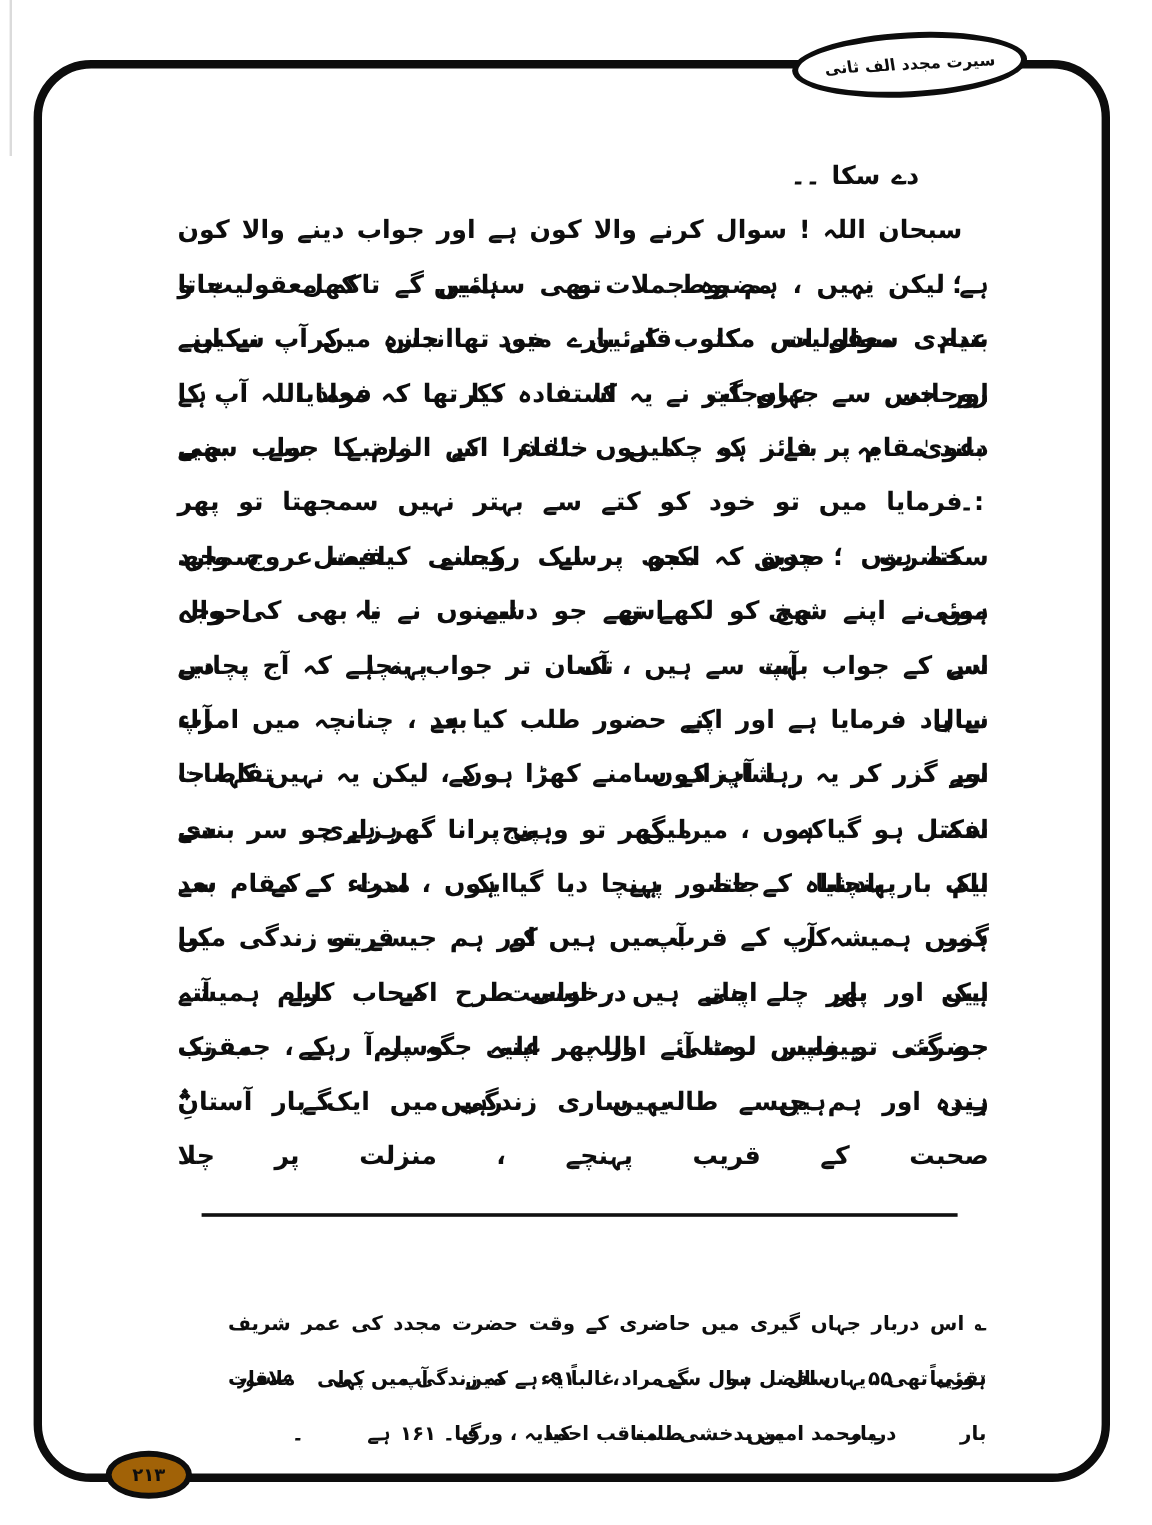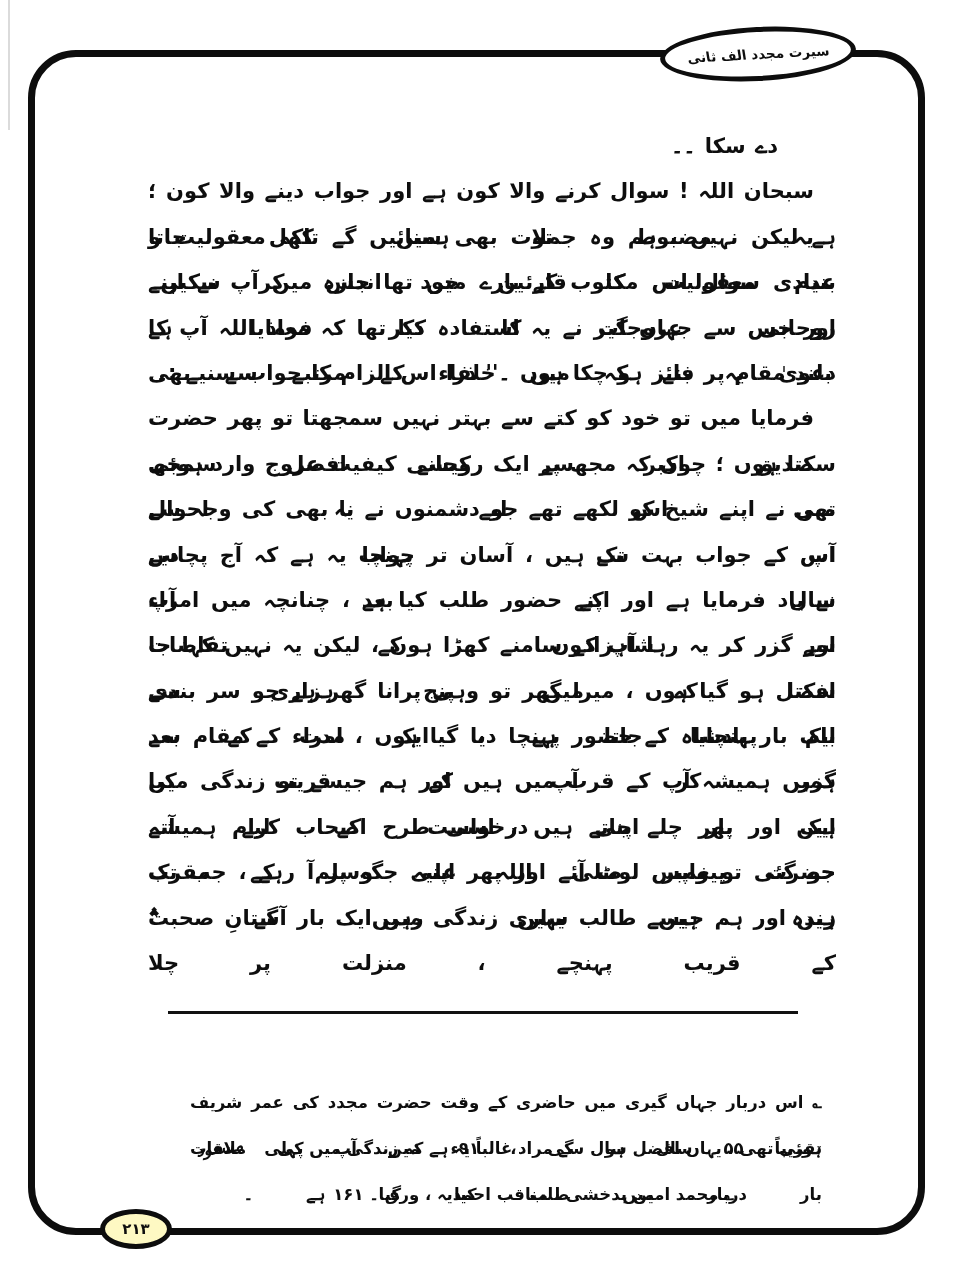--- a/index.html
+++ b/index.html
@@ -38,33 +38,33 @@
     box-sizing:border-box;
     z-index:3;
   }
   .title-cartouche span{
     font-size:13.5px;font-weight:700;white-space:nowrap;
     transform:skewX(6deg);
   }
   
   .pagenum-cartouche{
     position:absolute;
-    left:100px;top:1209px;width:72px;height:40px;
-    background:#fef9c3;
+    left:88px;top:1209px;width:72px;height:40px;
+    background:#a16207;
     border:5px solid #0d0d0d;
     border-radius:50%;
     display:flex;align-items:center;justify-content:center;
     box-sizing:border-box;
     z-index:3;
   }
   .pagenum-cartouche span{font-size:15px;font-weight:700;letter-spacing:1px;}
   
   .body-text{
     position:absolute;
-    top:124px;right:124px;left:148px;
+    top:124px;right:136px;left:148px;
     font-size:21px;font-weight:700;
     line-height:45.4px;
     letter-spacing:.2px;
     word-spacing:2px;
   }
   .line{
     direction:rtl;
     text-align:justify;
     text-align-last:justify;
     white-space:nowrap0; 

